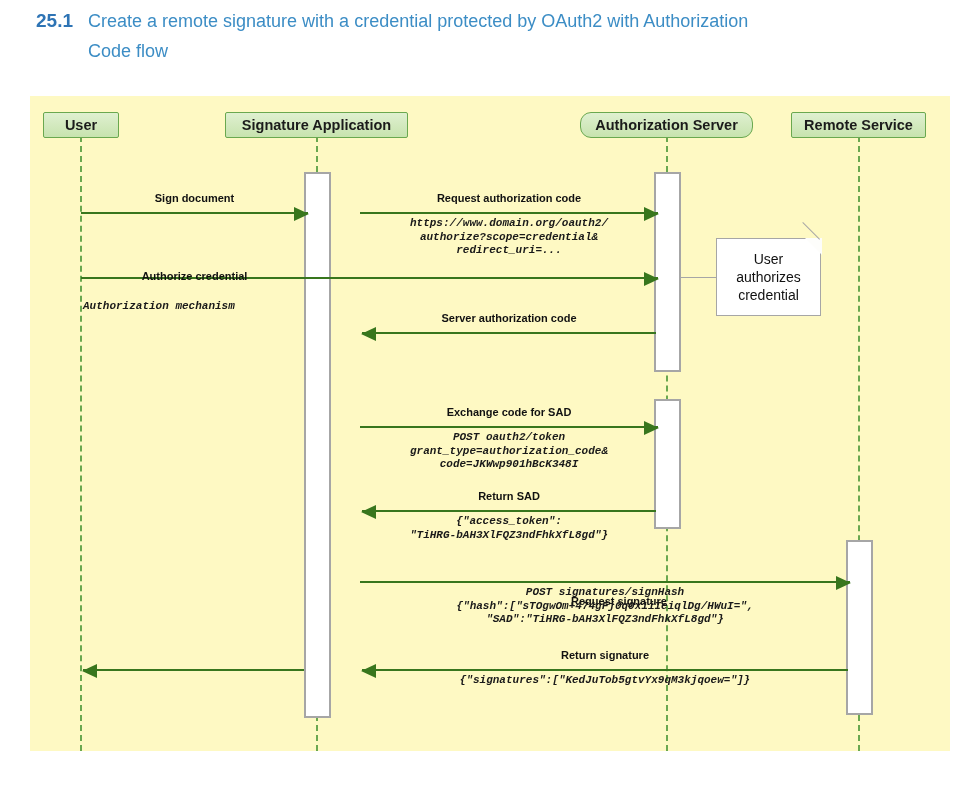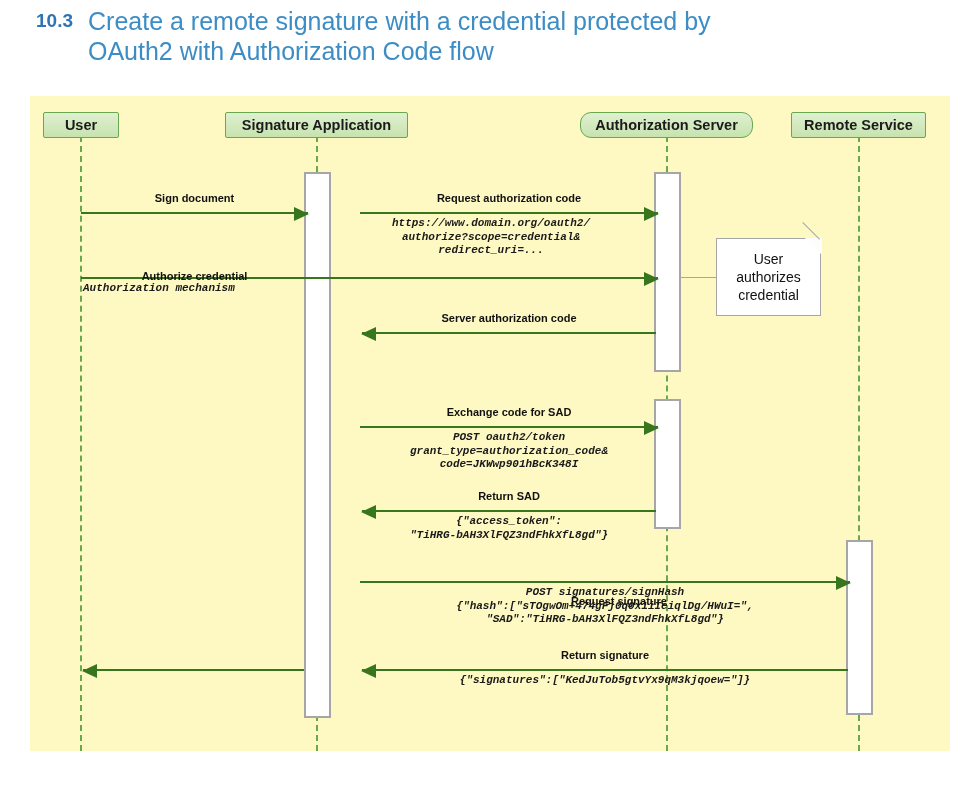--- a/index.html
+++ b/index.html
@@ -29,21 +29,21 @@
   #heading .num {
     color: #2E74B5;
     font-weight: bold;
     font-size: 19px;
     line-height: 30px;
     width: 52px;
     flex: 0 0 52px;
   }
   #heading .txt {
     color: #3c8dc5;
-    font-size: 25px;
+    font-size: 18px;
     line-height: 30px;
     font-weight: 400;
     max-width: 700px;
   }
 
   
   #diagram {
     position: absolute;
     left: 30px;
     top: 96px;
@@ -181,21 +181,21 @@
     height: 0;
     border-top: 1.5px solid #a6a6a6;
     z-index: 2;
   }
 </style>
 </head>
 <body>
 
 <div id="heading">
   <div class="row">
-    <div class="num">10.3</div>
+    <div class="num">25.1</div>
     <div class="txt">Create a remote signature with a credential protected by OAuth2 with Authorization Code flow</div>
   </div>
 </div>
 
 <div id="diagram">
 
   <div class="lifeline" style="left:50px;  top:30px; height:625px;"></div>
   <div class="lifeline" style="left:286px; top:30px; height:625px;"></div>
   <div class="lifeline" style="left:636px; top:30px; height:625px;"></div>
   <div class="lifeline" style="left:828px; top:30px; height:625px;"></div>
@@ -236,29 +236,29 @@
 
   <div class="msg right" style="left:51px; top:116px; width:227px;">
     <span class="head"></span>
   </div>
   <div class="msg-label" style="left:51px; top:96px; width:227px;">Sign document</div>
 
   <div class="msg right" style="left:330px; top:116px; width:298px;">
     <span class="head"></span>
   </div>
   <div class="msg-label" style="left:330px; top:96px; width:298px;">Request authorization code</div>
-  <div class="msg-payload" style="left:312px; top:121px; width:298px;">https://www.domain.org/oauth2/
+  <div class="msg-payload" style="left:330px; top:121px; width:298px;">https://www.domain.org/oauth2/
 authorize?scope=credential&amp;
 redirect_uri=...</div>
 
   <div class="msg right" style="left:51px; top:181px; width:577px;">
     <span class="head"></span>
   </div>
   <div class="msg-label" style="left:51px; top:174px; width:227px;">Authorize credential</div>
-  <div class="msg-payload left-align" style="left:53px; top:186px; width:260px;">Authorization mechanism</div>
+  <div class="msg-payload left-align" style="left:53px; top:204px; width:260px;">Authorization mechanism</div>
 
   <div class="msg left" style="left:332px; top:236px; width:294px;">
     <span class="head"></span>
   </div>
   <div class="msg-label" style="left:332px; top:216px; width:294px;">Server authorization code</div>
 
   <div class="msg right" style="left:330px; top:330px; width:298px;">
     <span class="head"></span>
   </div>
   <div class="msg-label" style="left:330px; top:310px; width:298px;">Exchange code for SAD</div>

